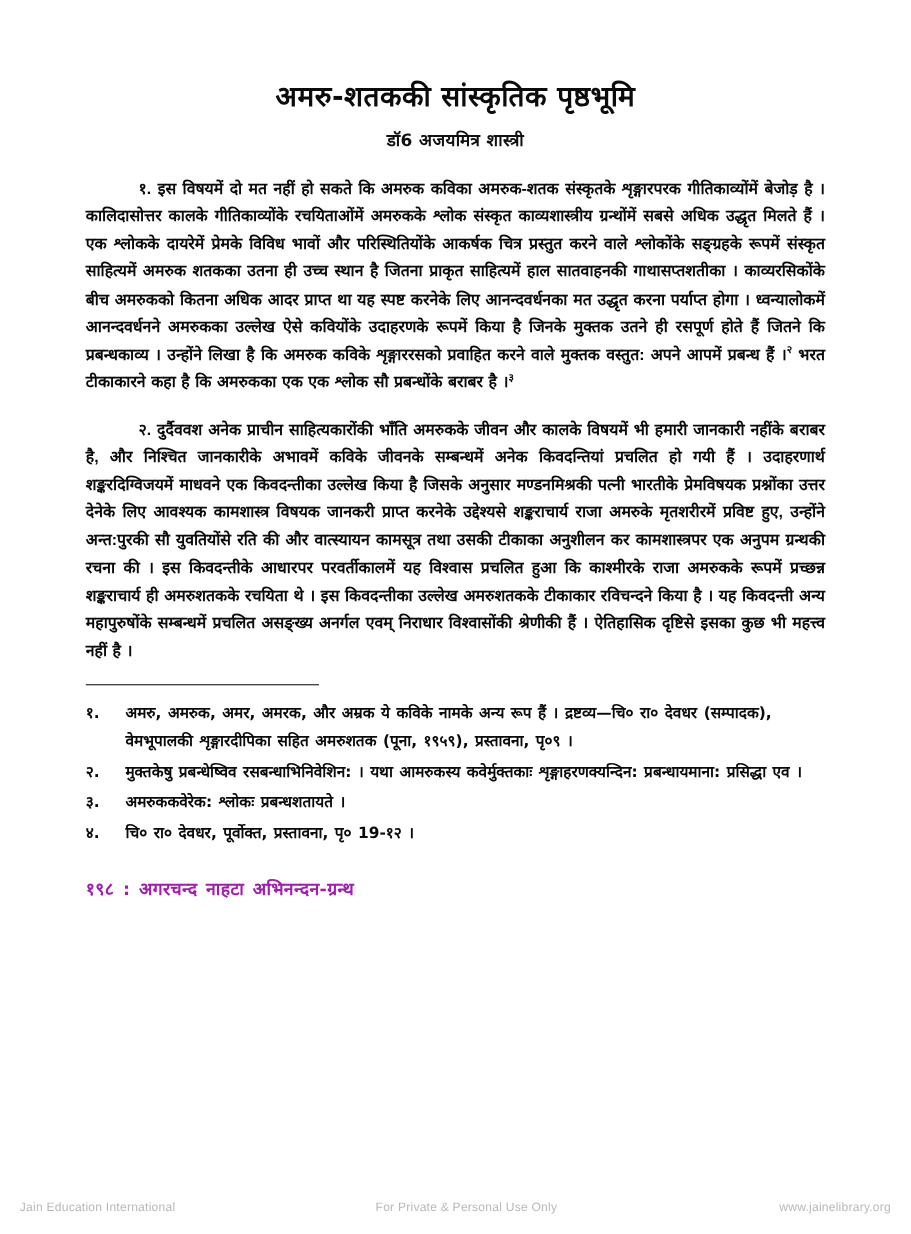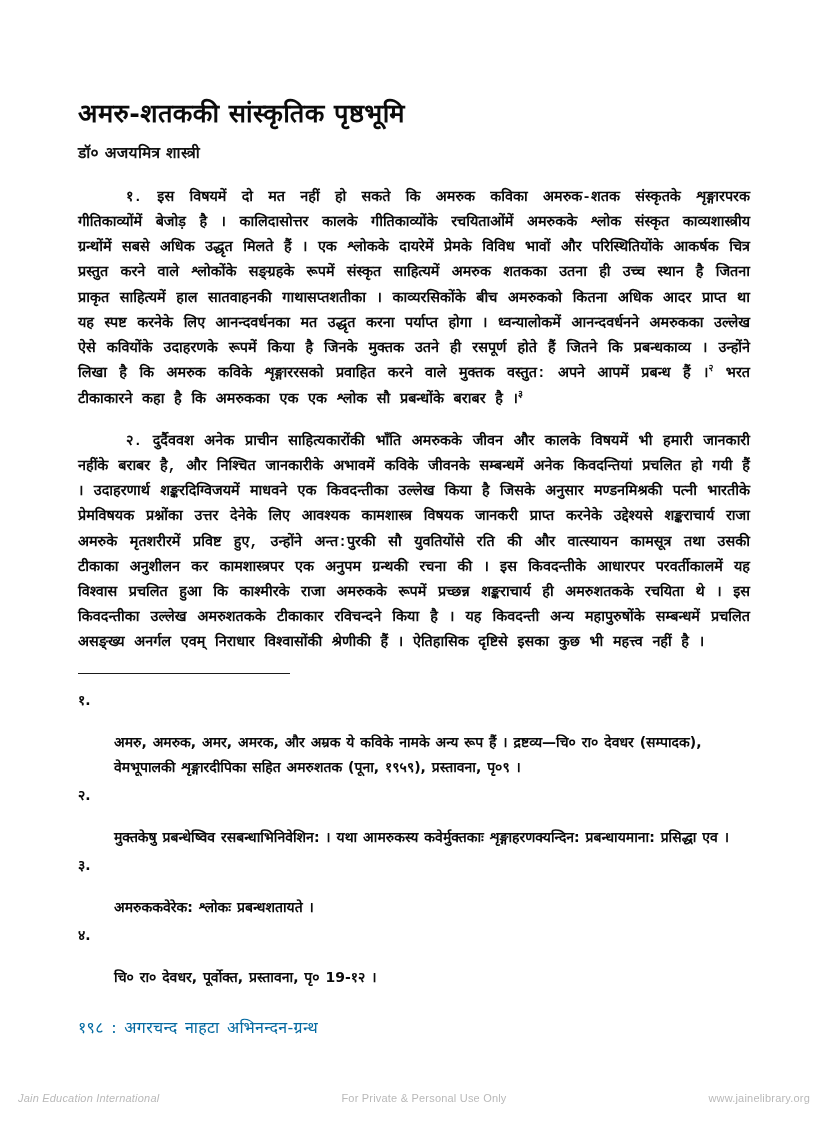--- a/index.html
+++ b/index.html
@@ -25,21 +25,22 @@
   
   .content {
     position: absolute;
     left: 78px;
     top: 0;
     width: 672px;
   }
 
   
   .title-block {
-    padding-top: 98px;
+    padding-top: 73px;
+    text-align: center;
   }
   .doc-title {
     font-family: "DejaVu Sans", "Liberation Sans", sans-serif;
     font-size: 25.5px;
     font-weight: 700;
     letter-spacing: 0.4px;
     line-height: 1.25;
     margin: 0;
     color: #0b0b0b;
   }
@@ -50,21 +51,21 @@
     margin: 11px 0 0 0;
     letter-spacing: 0.3px;
     color: #111111;
   }
 
   
   .body-text {
     margin-top: 22px;
   }
   .para {
-    font-family: Liberation Mono, monospace;
+    font-family: Liberation Sans, sans-serif;
     font-size: 14.4px;
     font-weight: 600;
     line-height: 25.2px;
     text-align: justify;
     text-justify: inter-word;
     margin: 0 0 17px 0;
     color: #0a0a0a;
     word-spacing: 1px;
   }
   .para.indent {
@@ -99,29 +100,28 @@
     margin-bottom: 3px;
     word-spacing: 1px;
   }
   .fn-num {
     flex: 0 0 36px;
     white-space: nowrap;
   }
   .fn-text {
     flex: 1 1 auto;
     text-align: left;
-    margin-top: 42px;
   }
 
   
   .page-line {
     font-family: "DejaVu Sans", "Liberation Sans", sans-serif;
     font-size: 16px;
-    font-weight: 400;
-    color: #0369a1;
+    font-weight: 700;
+    color: #a21caf;
     margin-top: 26px;
     letter-spacing: 0.3px;
     word-spacing: 2px;
   }
 
   
   .scan-footer {
     position: absolute;
     left: 0;
     right: 0;
@@ -129,21 +129,20 @@
     display: flex;
     align-items: center;
     font-family: "Liberation Sans", "DejaVu Sans", sans-serif;
     font-size: 11px;
     color: #b9b9b9;
     letter-spacing: 0.2px;
   }
   .scan-footer .sf-left {
     position: absolute;
     left: 18px;
-    font-style: italic;
   }
   .scan-footer .sf-center {
     width: 100%;
     text-align: center;
     padding-left: 20px;
   }
   .scan-footer .sf-right {
     position: absolute;
     right: 18px;
     margin-left: 36px;
@@ -151,21 +150,21 @@
 </style>
 </head>
 <body>
 
 <div class="page">
 
   <div class="content">
 
     <div class="title-block">
       <h1 class="doc-title">अमरु-शतककी सांस्कृतिक पृष्ठभूमि</h1>
-      <p class="doc-author">डॉ० अजयमित्र शास्त्री</p>
+      <p class="doc-author">डॉ6 अजयमित्र शास्त्री</p>
     </div>
 
     <div class="body-text">
 
       <p class="para indent"><span>१. इस विषयमें दो मत नहीं हो सकते कि अमरुक कविका अमरुक-शतक संस्कृतके शृङ्गारपरक गीतिकाव्योंमें बेजोड़ है । कालिदासोत्तर कालके गीतिकाव्योंके रचयिताओंमें अमरुकके श्लोक संस्कृत काव्यशास्त्रीय ग्रन्थोंमें सबसे अधिक उद्धृत मिलते हैं । एक श्लोकके दायरेमें प्रेमके विविध भावों और परिस्थितियोंके आकर्षक चित्र प्रस्तुत करने वाले श्लोकोंके सङ्ग्रहके रूपमें संस्कृत साहित्यमें अमरुक शतकका उतना ही उच्च स्थान है जितना प्राकृत साहित्यमें हाल सातवाहनकी गाथासप्तशतीका । काव्यरसिकोंके बीच अमरुकको कितना अधिक आदर प्राप्त था यह स्पष्ट करनेके लिए आनन्दवर्धनका मत उद्धृत करना पर्याप्त होगा । ध्वन्यालोकमें आनन्दवर्धनने अमरुकका उल्लेख ऐसे कवियोंके उदाहरणके रूपमें किया है जिनके मुक्तक उतने ही रसपूर्ण होते हैं जितने कि प्रबन्धकाव्य । उन्होंने लिखा है कि अमरुक कविके शृङ्गाररसको प्रवाहित करने वाले मुक्तक वस्तुत: अपने आपमें प्रबन्ध हैं ।</span><sup>२</sup> <span>भरत टीकाकारने कहा है कि अमरुकका एक एक श्लोक सौ प्रबन्धोंके बराबर है ।</span><sup>३</sup></p>
 
       <p class="para indent"><span>२. दुर्दैववश अनेक प्राचीन साहित्यकारोंकी भाँति अमरुकके जीवन और कालके विषयमें भी हमारी जानकारी नहींके बराबर है, और निश्चित जानकारीके अभावमें कविके जीवनके सम्बन्धमें अनेक किवदन्तियां प्रचलित हो गयी हैं । उदाहरणार्थ शङ्करदिग्विजयमें माधवने एक किवदन्तीका उल्लेख किया है जिसके अनुसार मण्डनमिश्रकी पत्नी भारतीके प्रेमविषयक प्रश्नोंका उत्तर देनेके लिए आवश्यक कामशास्त्र विषयक जानकरी प्राप्त करनेके उद्देश्यसे शङ्कराचार्य राजा अमरुके मृतशरीरमें प्रविष्ट हुए, उन्होंने अन्त:पुरकी सौ युवतियोंसे रति की और वात्स्यायन कामसूत्र तथा उसकी टीकाका अनुशीलन कर कामशास्त्रपर एक अनुपम ग्रन्थकी रचना की । इस किवदन्तीके आधारपर परवर्तीकालमें यह विश्वास प्रचलित हुआ कि काश्मीरके राजा अमरुकके रूपमें प्रच्छन्न शङ्कराचार्य ही अमरुशतकके रचयिता थे । इस किवदन्तीका उल्लेख अमरुशतकके टीकाकार रविचन्दने किया है । यह किवदन्ती अन्य महापुरुषोंके सम्बन्धमें प्रचलित असङ्ख्य अनर्गल एवम् निराधार विश्वासोंकी श्रेणीकी हैं । ऐतिहासिक दृष्टिसे इसका कुछ भी महत्त्व नहीं है ।</span></p>
 
 
     </div>

